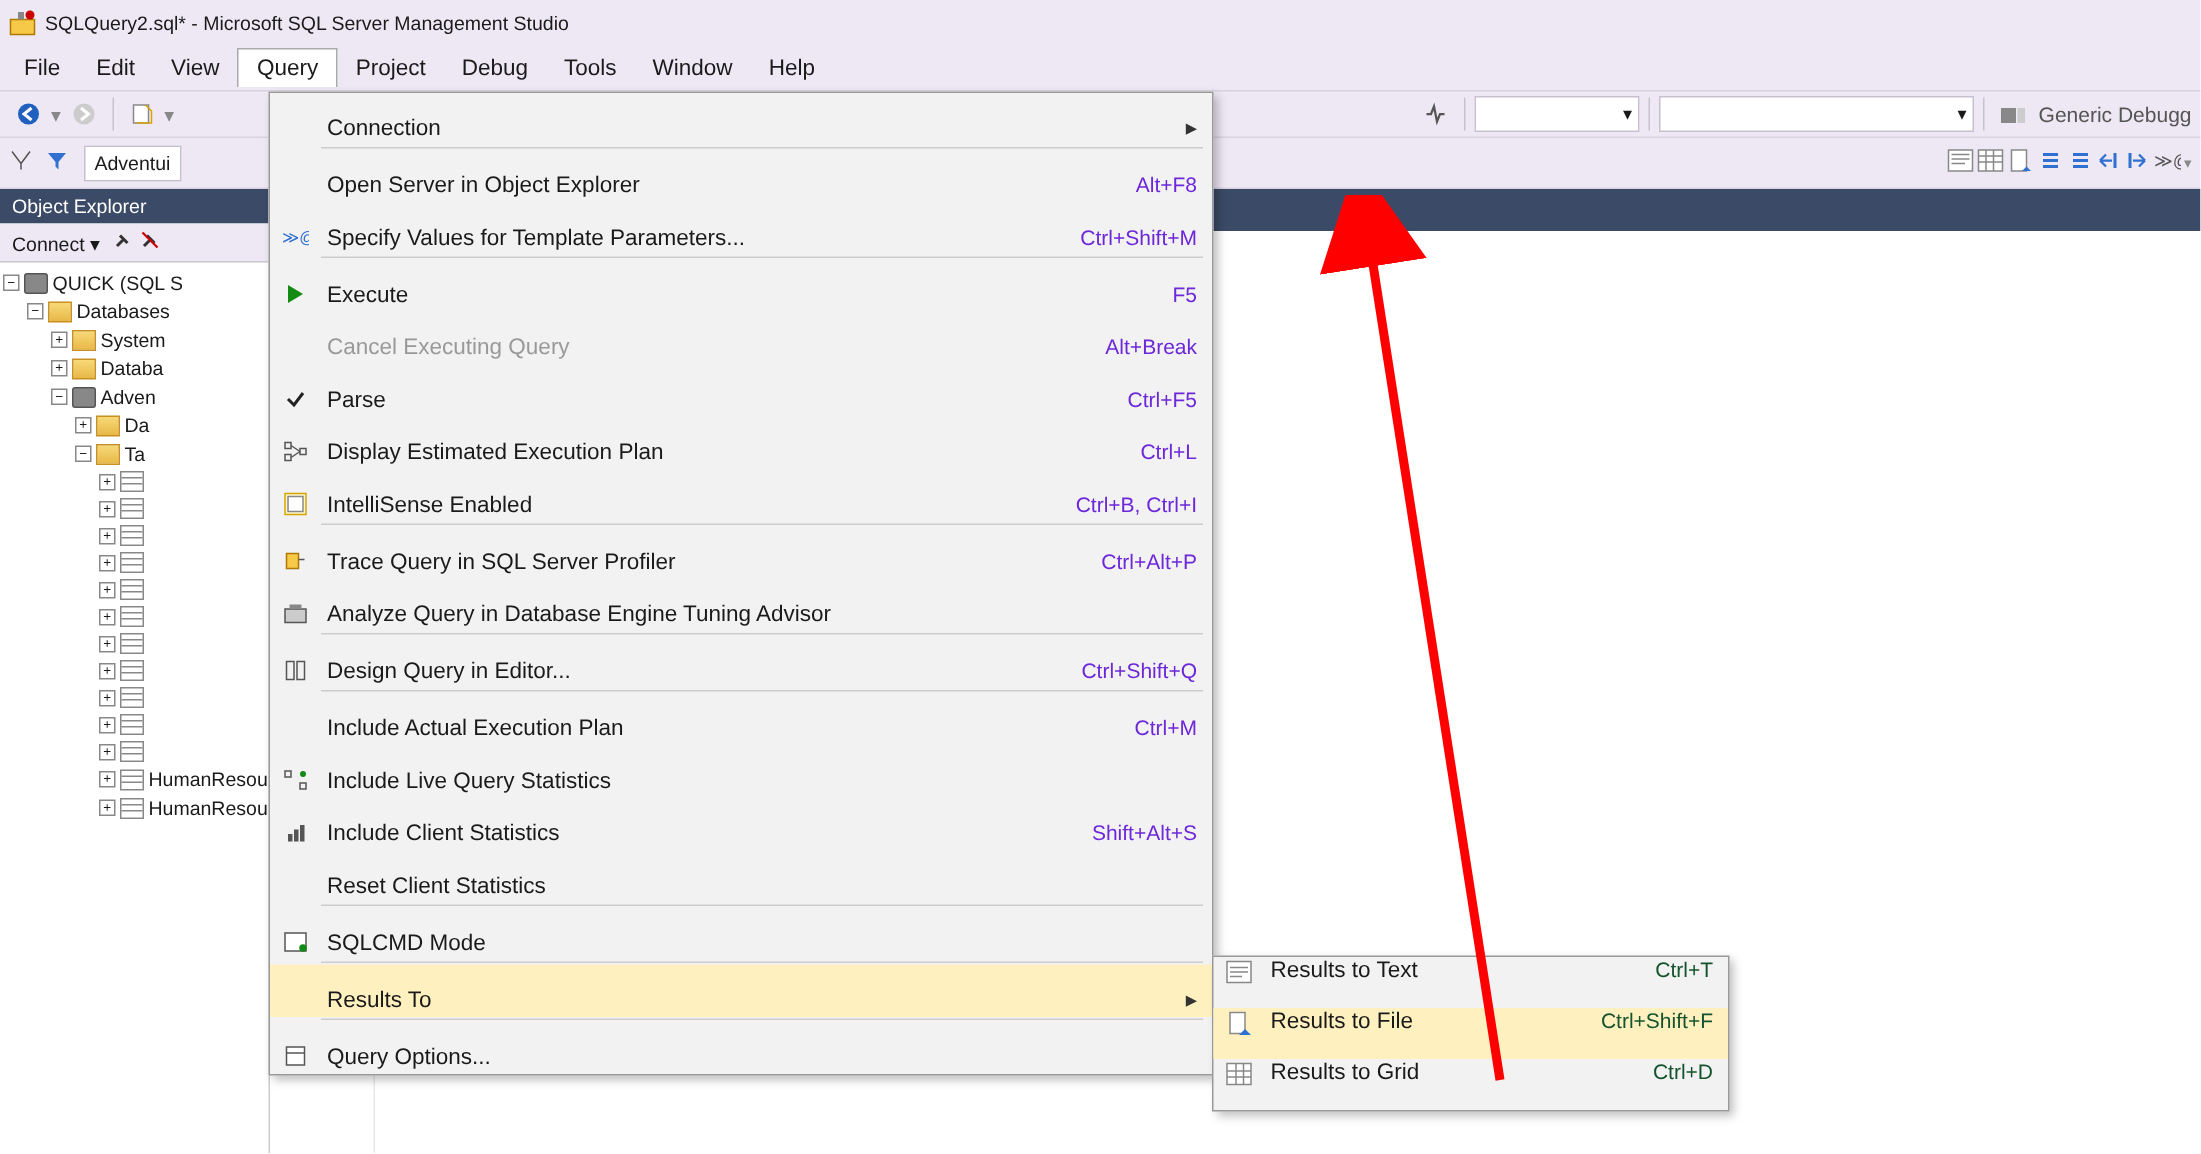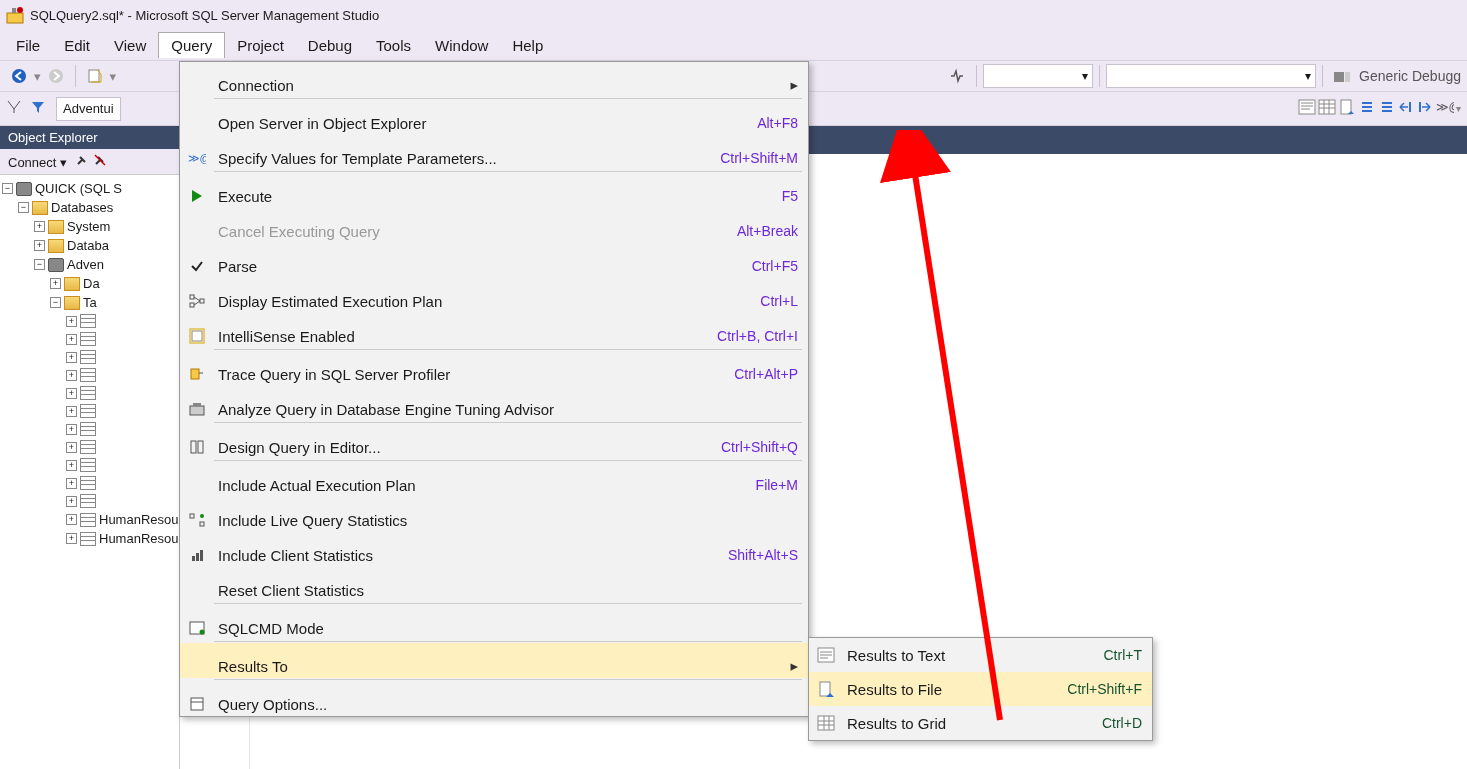--- a/index.html
+++ b/index.html
@@ -48,21 +48,21 @@
 .dropdown .row { height: 35px; display: flex; align-items: center; padding: 11px 10px 0 6px; gap: 10px; font-size: 15px; }
 .dropdown .row .ic { width: 22px; height: 20px; flex-shrink: 0; display:flex;align-items:center;justify-content:center;}
 .dropdown .row .lbl { flex: 1; }
 .dropdown .row .sc { color: #6d28d9; font-size: 14px; }
 .dropdown .row .arr { color: #333; }
 .dropdown .row.hl { background: #fff0c0; }
 .dropdown .row.dis { color: #999; }
 .dropdown hr { border: none; border-top: 1px solid #ccc; margin: 1px 6px 1px 34px; }
 
 .submenu { position: absolute; left: 808px; top: 637px; width: 345px; background: #f2f2f2; border: 1px solid #999; box-shadow: 3px 3px 6px rgba(0,0,0,0.25); z-index: 16; }
-.submenu .row { height: 34px; display: flex; align-items: center; padding: 0 10px 0 6px; gap: 10px; font-size: 15px; }
+.submenu .row { height: 34px; display: flex; padding: 0 10px 0 6px; gap: 10px; font-size: 15px; }
 .submenu .row .ic { width: 22px; height: 20px; flex-shrink: 0; display:flex;align-items:center;justify-content:center;}
 .submenu .row .lbl { flex: 1; }
 .submenu .row .sc { color: #14532d; font-size: 14px; }
 .submenu .row.hl { background: #fff0c0; }
 
 .red-arrow { position: absolute; z-index: 30; pointer-events: none; }
 </style>
 </head>
 <body>
 
@@ -429,21 +429,21 @@
         </svg>
       </span>
        <span class="lbl">Design Query in Editor...</span>
        <span class="sc">Ctrl+Shift+Q</span>
 
      </div>
     <hr>
     <div class="row">
        <span class="ic"></span>
        <span class="lbl">Include Actual Execution Plan</span>
-       <span class="sc">File+M</span>
+       <span class="sc">Ctrl+M</span>
 
      </div>
     <div class="row">
        <span class="ic">
         <svg width="16" height="14">
           <rect x="1" y="1" width="4" height="4" fill="none" stroke="#555"></rect>
           <rect x="11" y="9" width="4" height="4" fill="none" stroke="#555"></rect>
           <circle cx="13" cy="3" r="2" fill="#138a13"></circle>
         </svg>
       </span>

